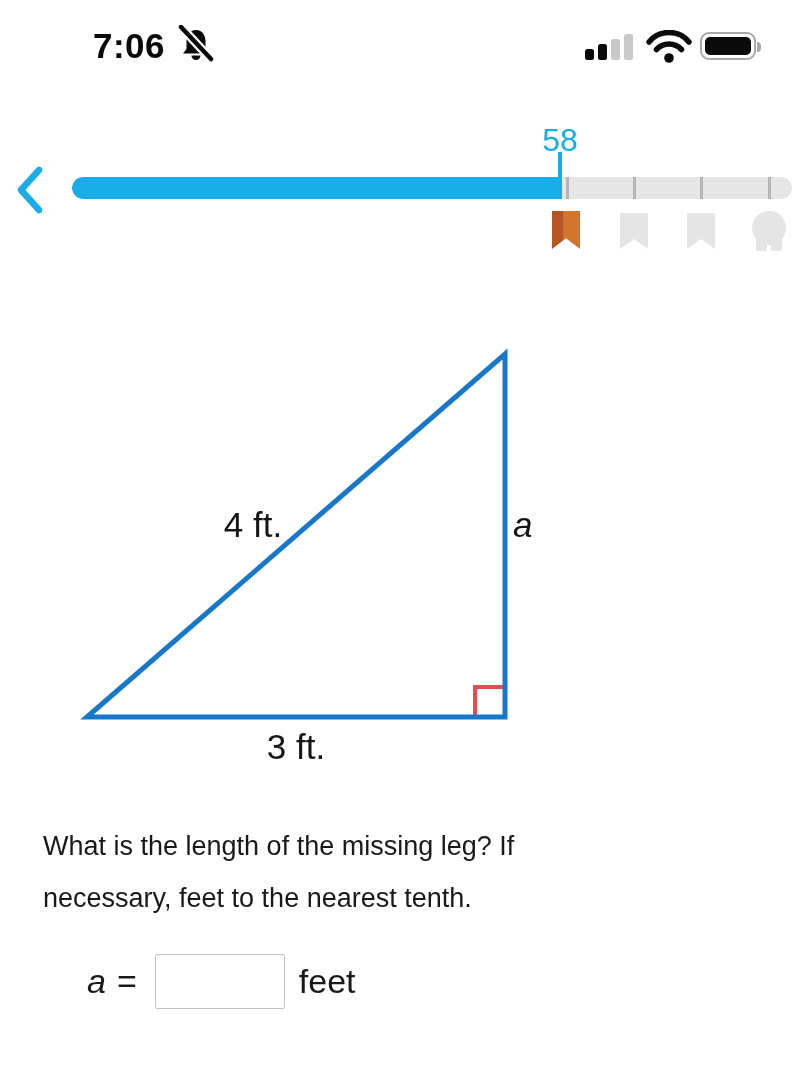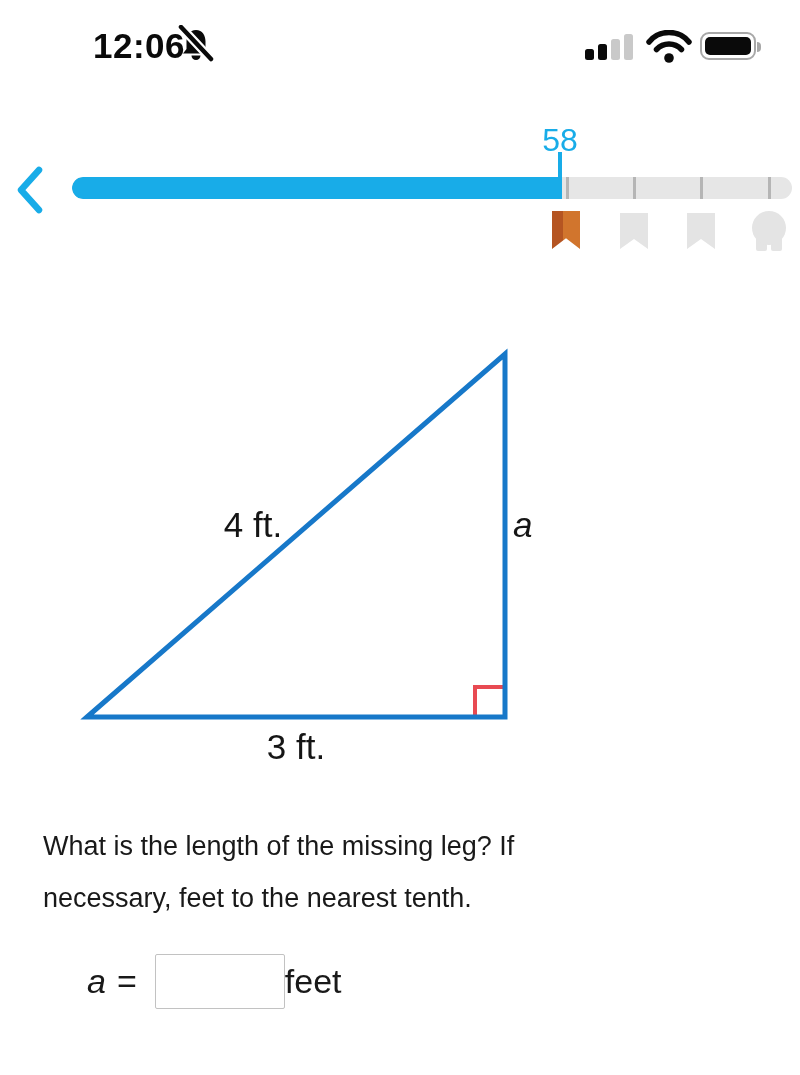--- a/index.html
+++ b/index.html
@@ -44,29 +44,29 @@
   
   .question{position:absolute;left:43px;top:820px;font-size:27px;line-height:52px;color:#191919;}
 
   
   .answer-row{position:absolute;left:87px;top:950px;display:flex;align-items:center;height:62px;}
   .ans-var{font-size:34px;font-style:italic;}
   .ans-eq{font-size:34px;margin-left:11px;}
   .answer-input{margin-left:18px;width:130px;height:55px;border:1px solid #c2c2c2;border-radius:2px;
                 box-sizing:border-box;font-size:30px;padding:0 8px;background:#fff;outline:none;
                 font-family:"Liberation Sans",sans-serif;}
-  .ans-unit{font-size:34px;}
+  .ans-unit{font-size:34px;margin-left:14px;}
 </style>
 </head>
 <body>
 
 <div class="screen">
 
   <div>
-    <span class="time">12:06</span>
+    <span class="time">7:06</span>
     <svg class="bell" width="38" height="40" viewBox="0 0 38 40">
       <path d="M19 5 C12.5 5 9.5 10.5 9.5 16.5 L9.5 24 L6 28.5 L32 28.5 L28.5 24 L28.5 16.5 C28.5 10.5 25.5 5 19 5 Z" fill="#0a0a0a"></path>
       <path d="M14.5 30.5 a4.5 4.5 0 0 0 9 0 Z" fill="#0a0a0a"></path>
       <line x1="4" y1="2" x2="34" y2="34" stroke="#ffffff" stroke-width="9" stroke-linecap="round"></line>
       <line x1="4" y1="2" x2="34" y2="34" stroke="#0a0a0a" stroke-width="4.5" stroke-linecap="round"></line>
     </svg>
     <div class="signal">
       <span class="sbar sb1"></span>
       <span class="sbar sb2"></span>
       <span class="sbar sb3 off"></span>

